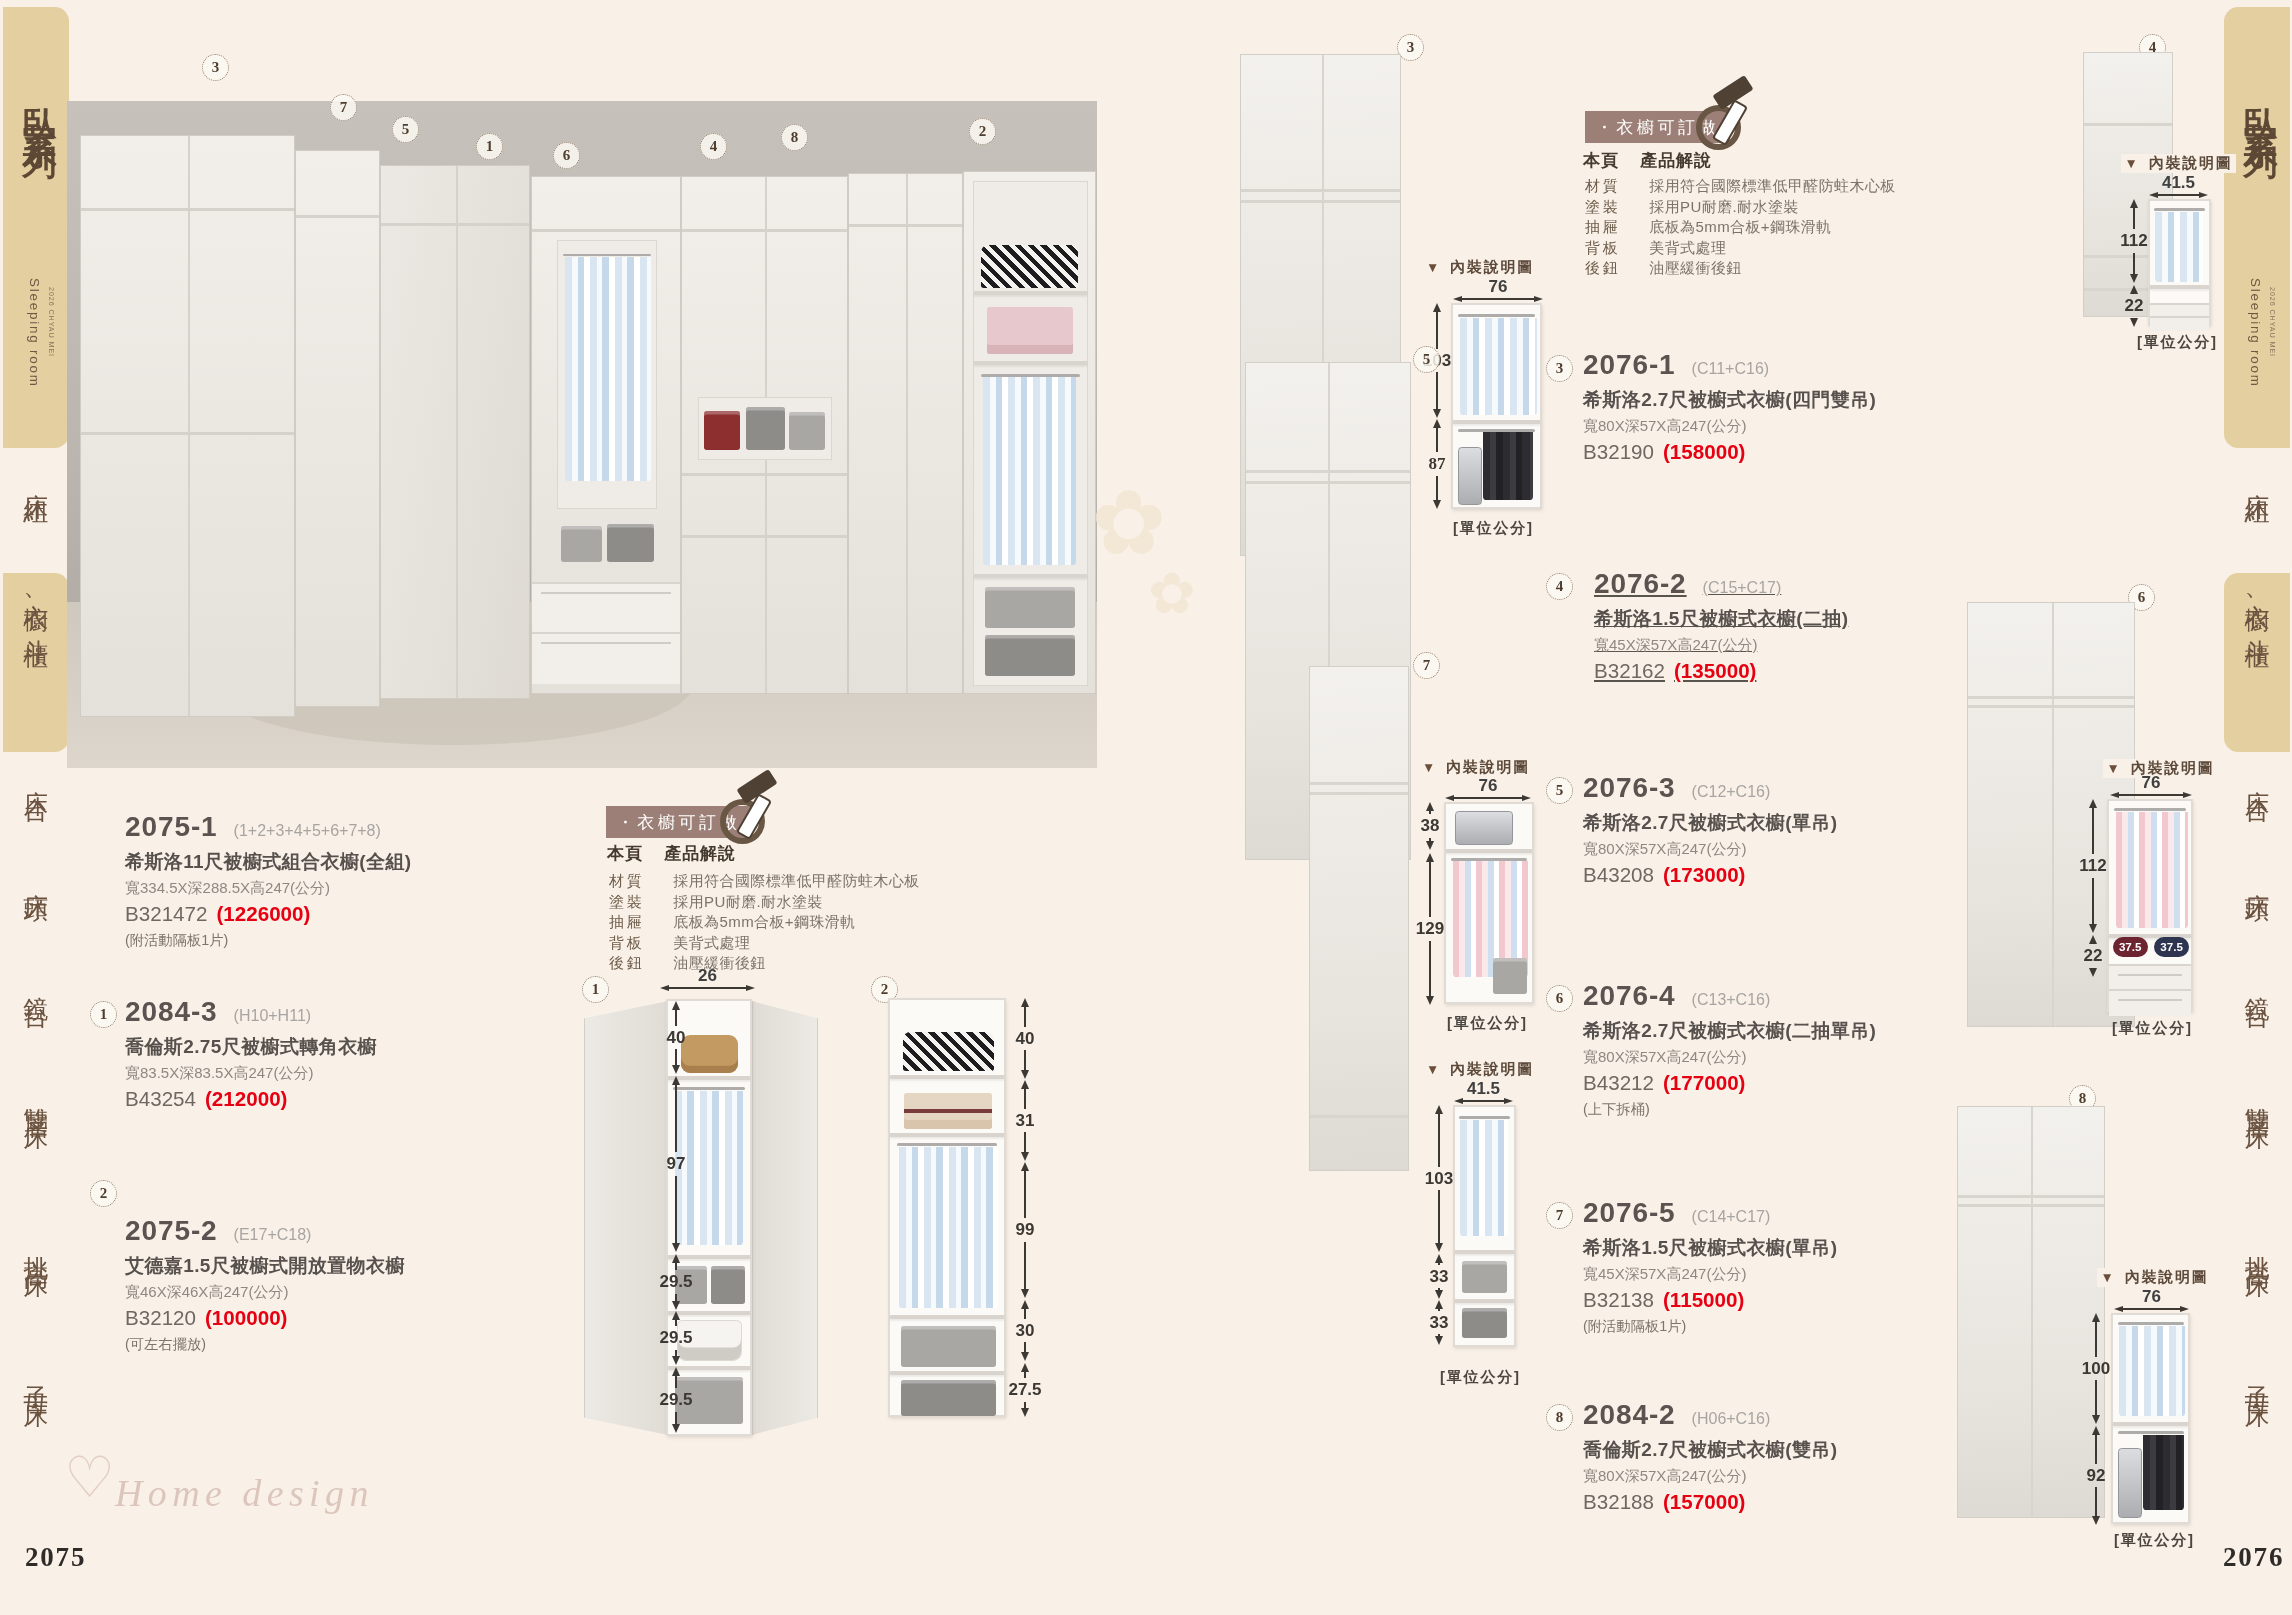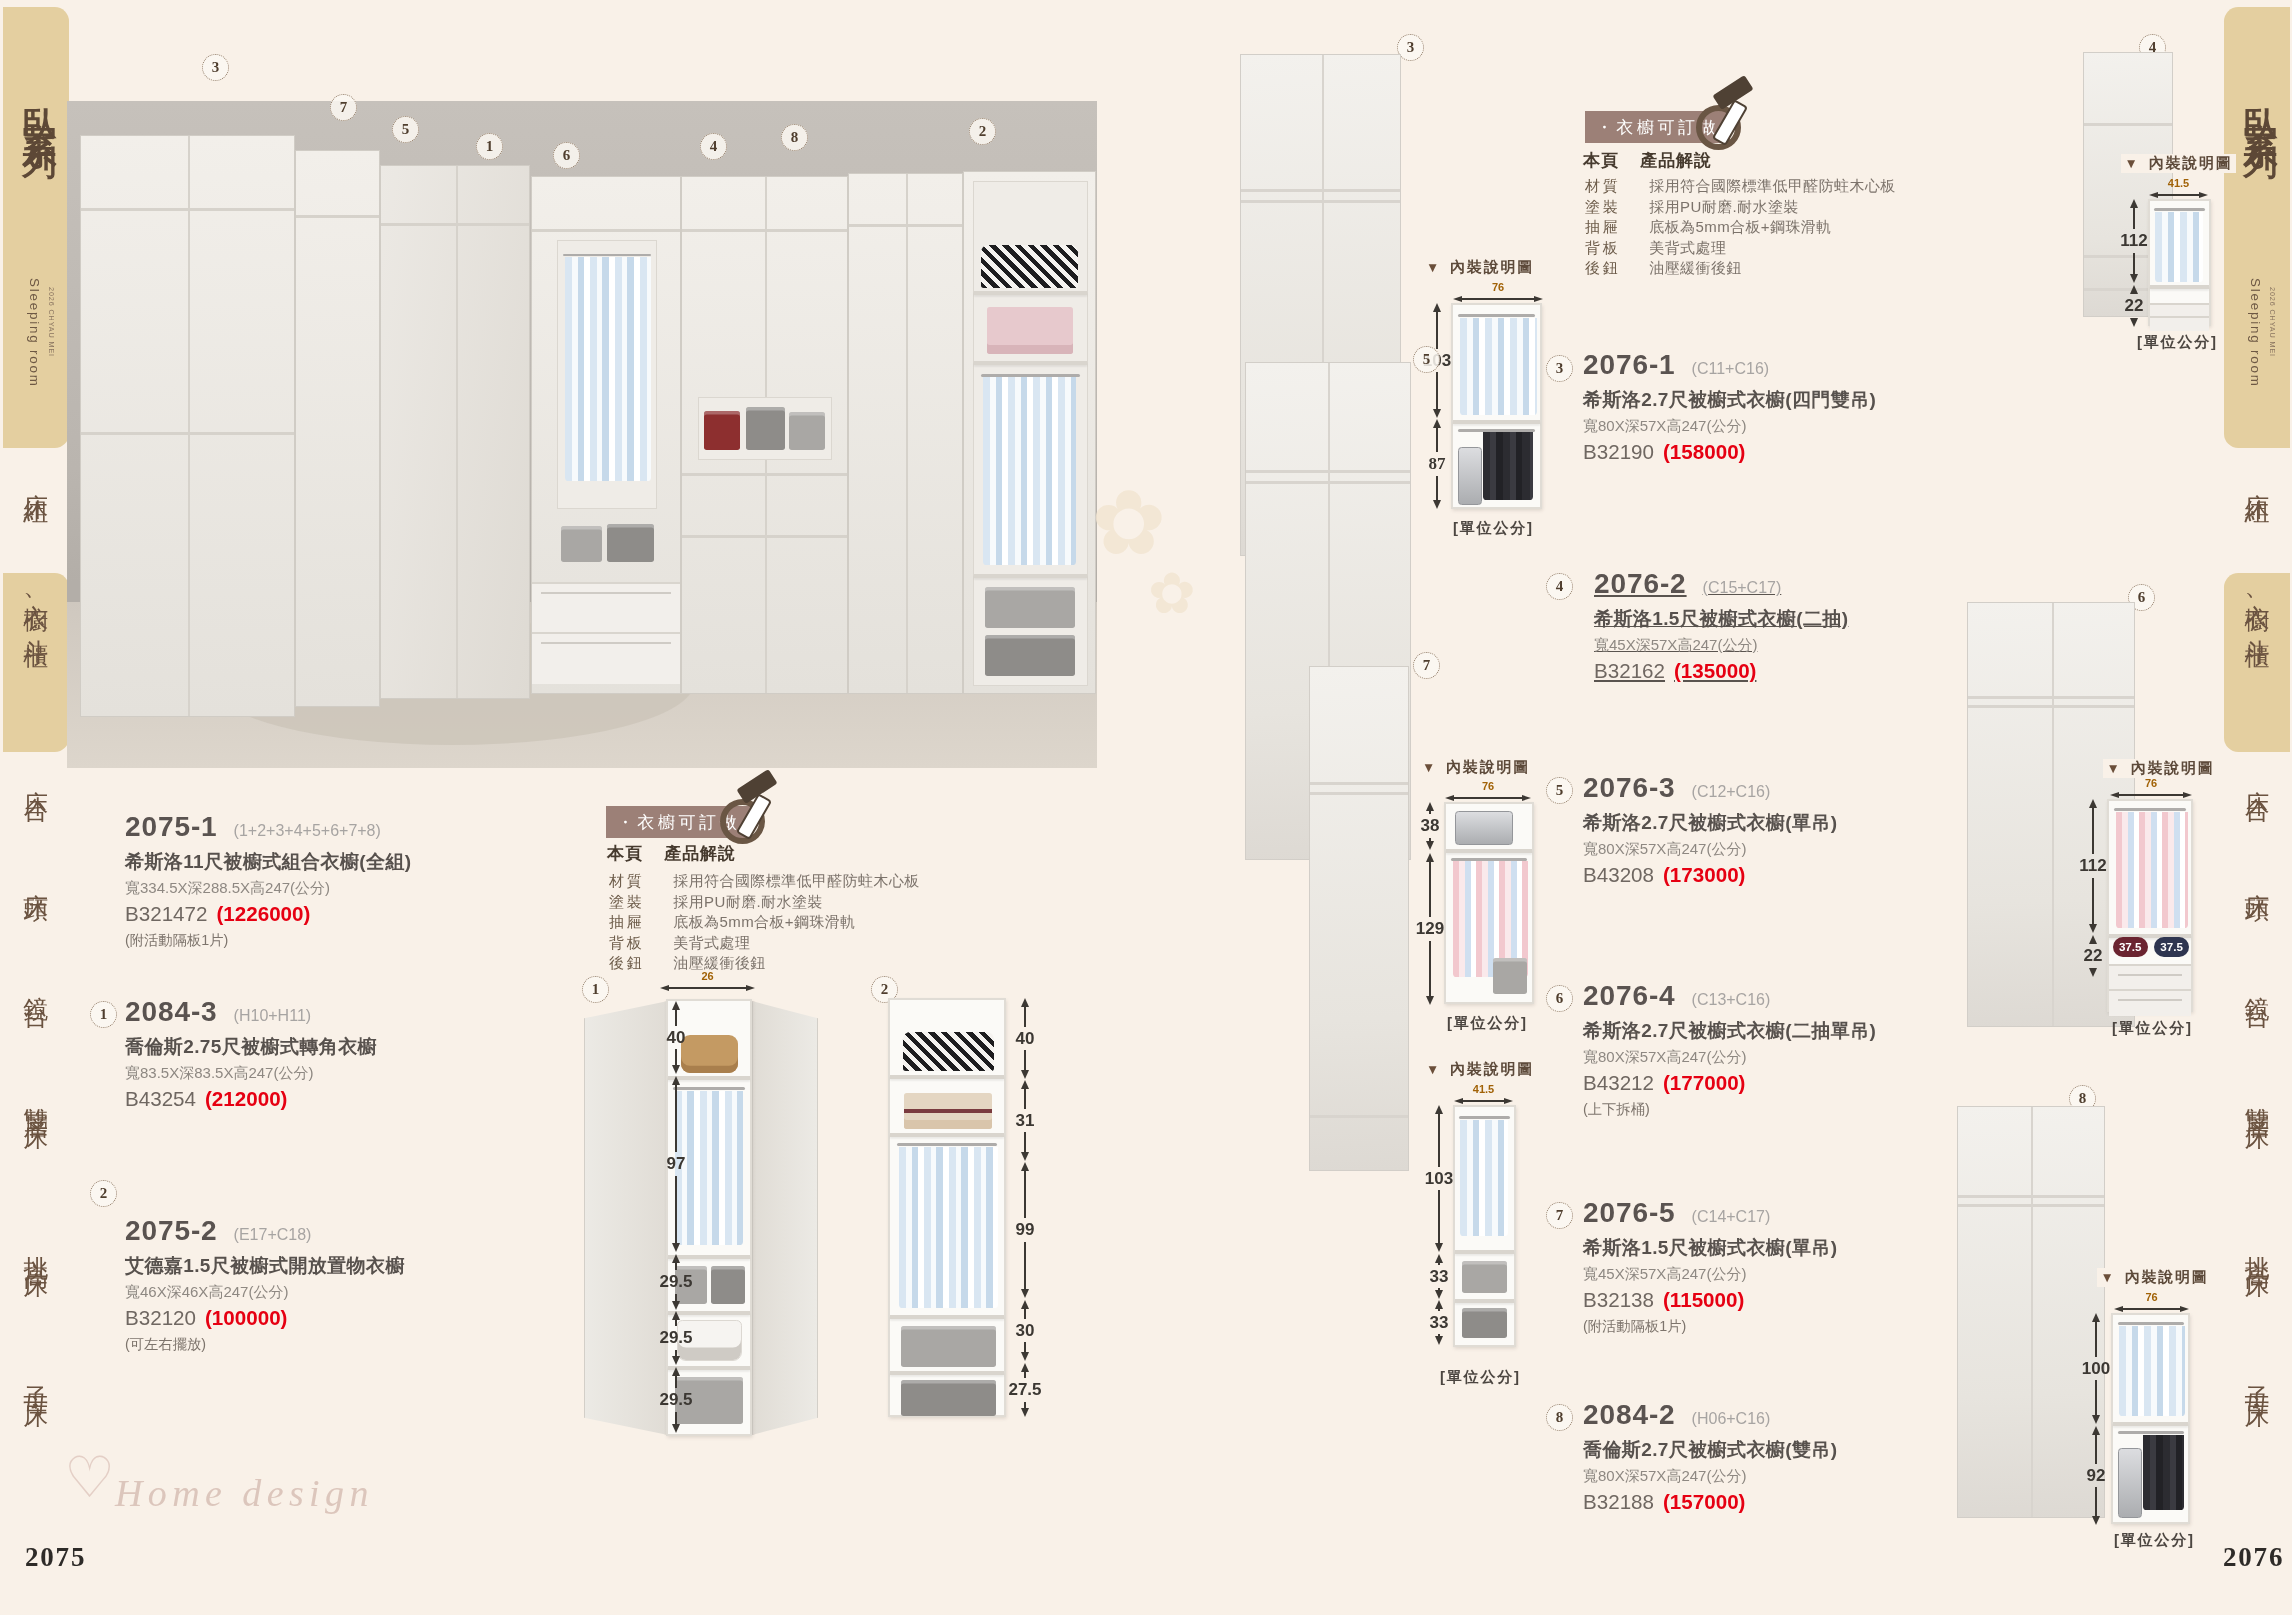--- a/index.html
+++ b/index.html
@@ -44,21 +44,21 @@
   .srow .k{color:#6d5c4a;min-width:50px;letter-spacing:2.7px;}
   .srow .v{color:#7c736b;letter-spacing:0.4px;}
   
   .dimv{position:absolute;width:30px;display:flex;flex-direction:column;align-items:center;}
   .dimv .ln{width:1.8px;background:#3c3833;flex:1;}
   .dimv .tri{width:0;height:0;border:4.5px solid transparent;}
   .dimv .tu{border-top:0;border-bottom:9px solid #3c3833;}
   .dimv .td{border-bottom:0;border-top:9px solid #3c3833;}
   .dimv .val{font-size:17px;font-weight:bold;color:#3c3833;padding:1.8px 0;white-space:nowrap;}
   .dimh{position:absolute;display:flex;flex-direction:column;align-items:center;}
-  .dimh .val{font-size:11px;font-weight:bold;color:#a16207;line-height:18px;}
+  .dimh .val{font-size:17px;font-weight:bold;color:#404040;line-height:18px;}
   .dimh .bar{display:flex;align-items:center;width:100%;}
   .dimh .bar .ln{height:1.8px;background:#3c3833;flex:1;}
   .dimh .tl{width:0;height:0;border:3.6px solid transparent;border-left:0;border-right:9.9px solid #3c3833;}
   .dimh .tr{width:0;height:0;border:3.6px solid transparent;border-right:0;border-left:9.9px solid #3c3833;}
   .dcap{position:absolute;display:flex;align-items:center;gap:9px;font-size:15px;font-weight:bold;color:#5d4a3a;letter-spacing:1.8px;}
   .dcap .tri{color:#6b4f3a;font-size:13.4px;}
   .unit{position:absolute;font-size:15px;font-weight:bold;color:#4c4641;letter-spacing:1.8px;}
   
   .dbody{position:absolute;background:#fbfaf7;border:2.7px solid #e0dcd5;box-shadow:0.9px 1.8px 3.6px rgba(90,80,70,.18);box-sizing:border-box;}
   .shelf{position:absolute;left:0;right:0;height:3.6px;background:#d9d5ce;box-shadow:0 1.8px 1.8px rgba(0,0,0,.07);}

